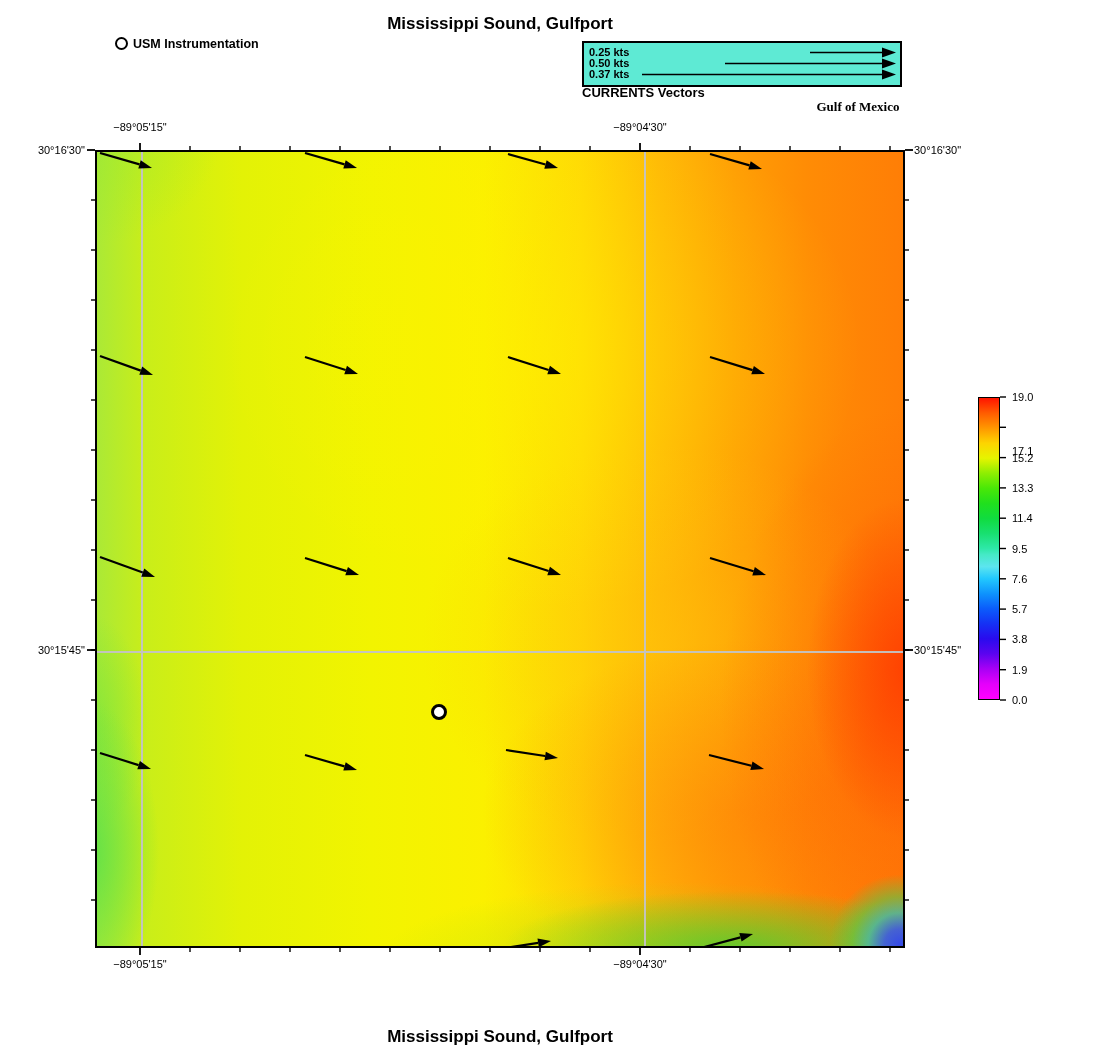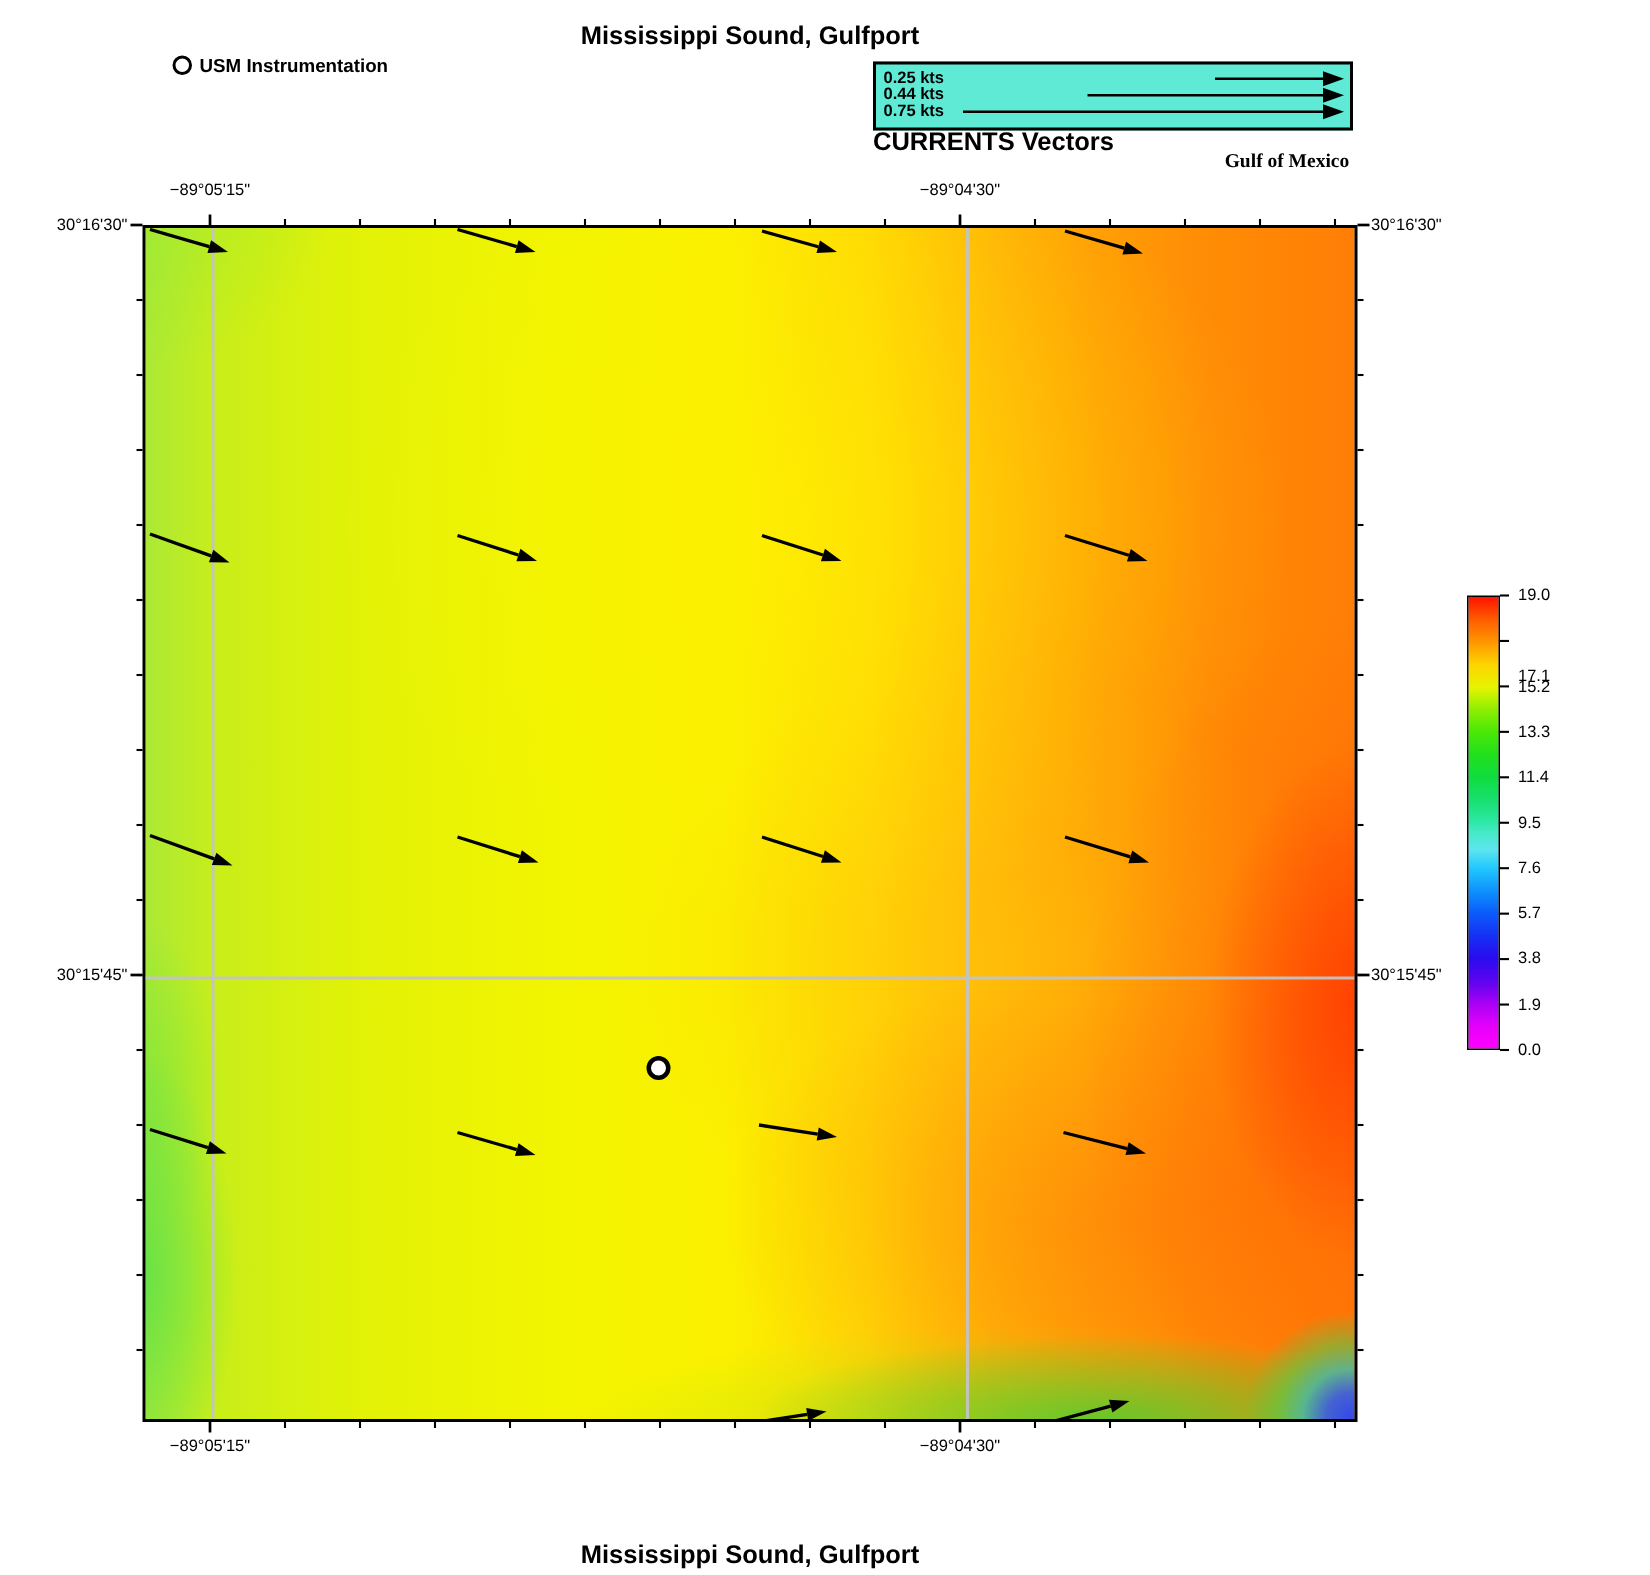--- a/index.html
+++ b/index.html
@@ -40,38 +40,38 @@
   #vec-legend{position:absolute;left:582px;top:41px;width:316px;height:42px;border:2px solid #000;box-sizing:content-box;background:#5eead4;}
   .kts-label{position:absolute;left:5px;font-size:11px;font-weight:bold;line-height:11px;}
   #legend-arrows-svg{position:absolute;left:0;top:0;width:316px;height:42px;}
   
   #cbar{position:absolute;left:978px;top:397px;width:22px;height:303px;border:1.5px solid #000;box-sizing:border-box;}
   .cbar-ticklabel{position:absolute;font-size:11px;line-height:12px;}
   #cbar-title{position:absolute;font-size:12.5px;font-weight:bold;transform:rotate(-90deg);transform-origin:center;white-space:nowrap;}
   
   #usm-circle{position:absolute;left:115px;top:37px;width:9px;height:9px;border:2.6px solid #000;border-radius:50%;background:#fff;}
   #usm-label{position:absolute;left:133px;top:37px;font-size:12.5px;font-weight:bold;}
-  #currents-caption{position:absolute;left:582px;top:85px;font-size:17px;font-weight:bold;}
+  #currents-caption{position:absolute;left:582px;top:85px;font-size:13px;font-weight:bold;}
   #gulf-label{position:absolute;left:808px;top:99px;width:100px;text-align:center;font-size:13px;}
   #ticks-svg{position:absolute;left:0;top:0;width:1100px;height:1050px;pointer-events:none;}
 </style>
 </head>
 <body>
 
 <div id="stage">
 
   <div class="abs title" style="left:95px;top:14px;width:810px;">Mississippi Sound, Gulfport</div>
 
   <div id="usm-circle"></div>
   <div id="usm-label">USM Instrumentation</div>
 
   <div id="vec-legend">
     <div class="kts-label" style="top:4px;">0.25 kts</div>
-    <div class="kts-label" style="top:15px;">0.44 kts</div>
-    <div class="kts-label" style="top:26px;">0.75 kts</div>
+    <div class="kts-label" style="top:15px;">0.50 kts</div>
+    <div class="kts-label" style="top:26px;">0.37 kts</div>
     <svg id="legend-arrows-svg">
         <line x1="226" y1="9.5" x2="298" y2="9.5" stroke="#000000" stroke-width="1.6"></line>
         <polygon points="312,9.5 298,14.5 298,4.5" fill="#000000"></polygon>
         <line x1="141" y1="20.5" x2="298" y2="20.5" stroke="#000000" stroke-width="1.6"></line>
         <polygon points="312,20.5 298,25.5 298,15.5" fill="#000000"></polygon>
         <line x1="58" y1="31.5" x2="298" y2="31.5" stroke="#000000" stroke-width="1.6"></line>
         <polygon points="312,31.5 298,36.5 298,26.5" fill="#000000"></polygon>
       </svg>
   </div>
   <div id="currents-caption">CURRENTS Vectors</div>

